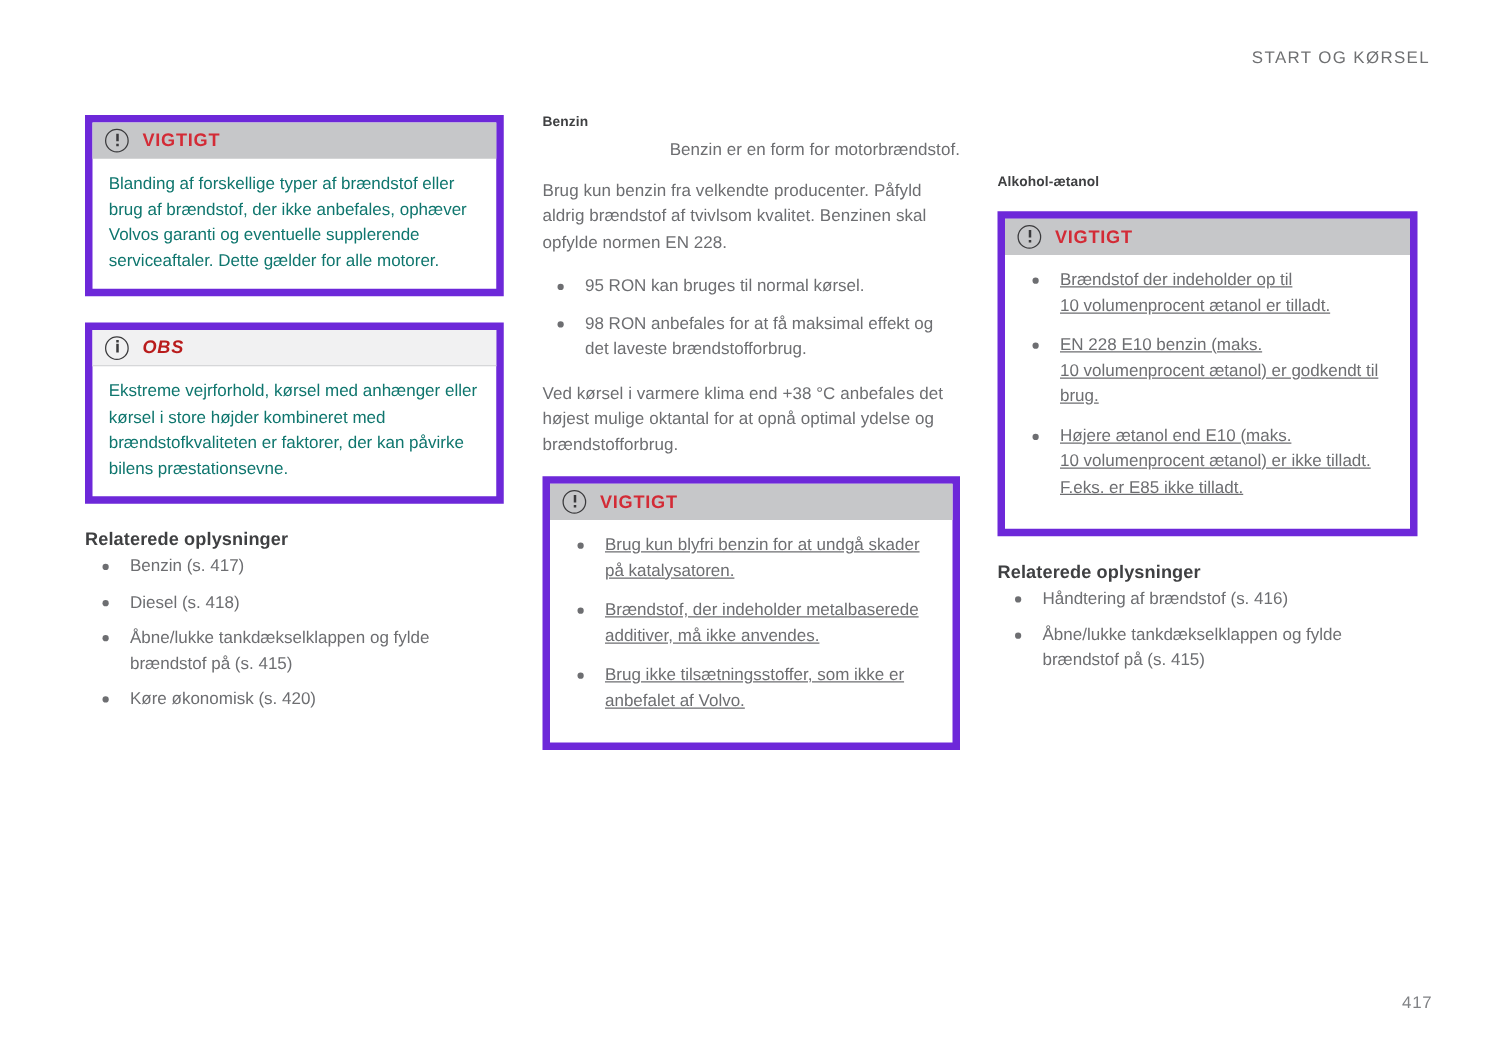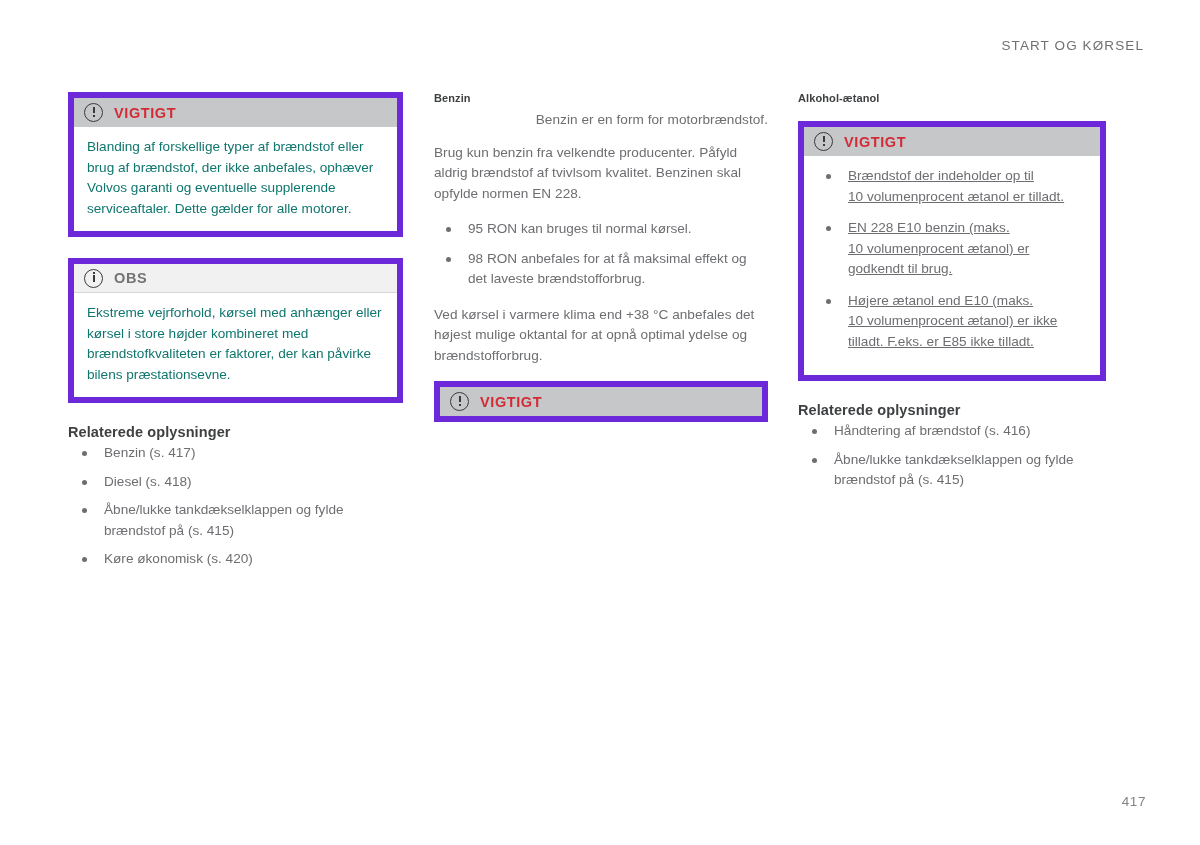--- a/index.html
+++ b/index.html
@@ -43,21 +43,21 @@
     letter-spacing: 0.6px;
   }
 
   
   .col {
     position: absolute;
     top: 92px;
   }
   .col-left  { left: 68px;  width: 335px; }
   .col-mid   { left: 434px; width: 334px; }
-  .col-right { left: 798px; width: 308px; }
+  .col-right { left: 798px; width: 336px; margin-top: 48px; }
 
   
   h2.section-title {
     font-size: 11px;
     font-weight: bold;
     color: #3f4042;
     margin: 0 0 6px 0;
     letter-spacing: 0.1px;
     font-family: "Liberation Sans", sans-serif;
   }
@@ -140,21 +140,21 @@
     height: 6.4px;
     margin-left: -1px;
     background: #3a3a3c;
   }
   .callout-label {
     font-size: 14.5px;
     font-weight: bold;
     letter-spacing: 0.6px;
   }
   .callout-label.important { color: #d32b36; }
-  .callout-label.note      { color: #737373; }
+  .callout-label.note      { color: #b91c1c; font-style: italic; }
 
   .callout-body {
     padding: 10px 13px 12px 13px;
   }
   .callout-body p {
     font-size: 13.6px;
     line-height: 20.5px;
     margin: 0;
     color: #0f766e;
   }
@@ -256,20 +256,27 @@
 
     <p class="body">Ved kørsel i varmere klima end +38 °C anbefales det højest mulige oktantal for at opnå optimal ydelse og brændstofforbrug.</p>
 
     <div class="callout">
       <div class="callout-head important">
         <span class="callout-icon">
           <span class="bang-stem"></span>
             <span class="bang-dot"></span>
         </span>
         <span class="callout-label important">VIGTIGT</span>
+      </div>
+      <div class="callout-body">
+        <ul class="blist">
+          <li>Brug kun blyfri benzin for at undgå skader på katalysatoren.</li>
+          <li>Brændstof, der indeholder metalbaserede additiver, må ikke anvendes.</li>
+          <li>Brug ikke tilsætningsstoffer, som ikke er anbefalet af Volvo.</li>
+        </ul>
       </div>
     </div>
   </div>
 
   <div class="col col-right">
 
     <h2 class="section-title" style="margin-bottom:17px;">Alkohol-ætanol</h2>
 
     <div class="callout">
       <div class="callout-head important">

